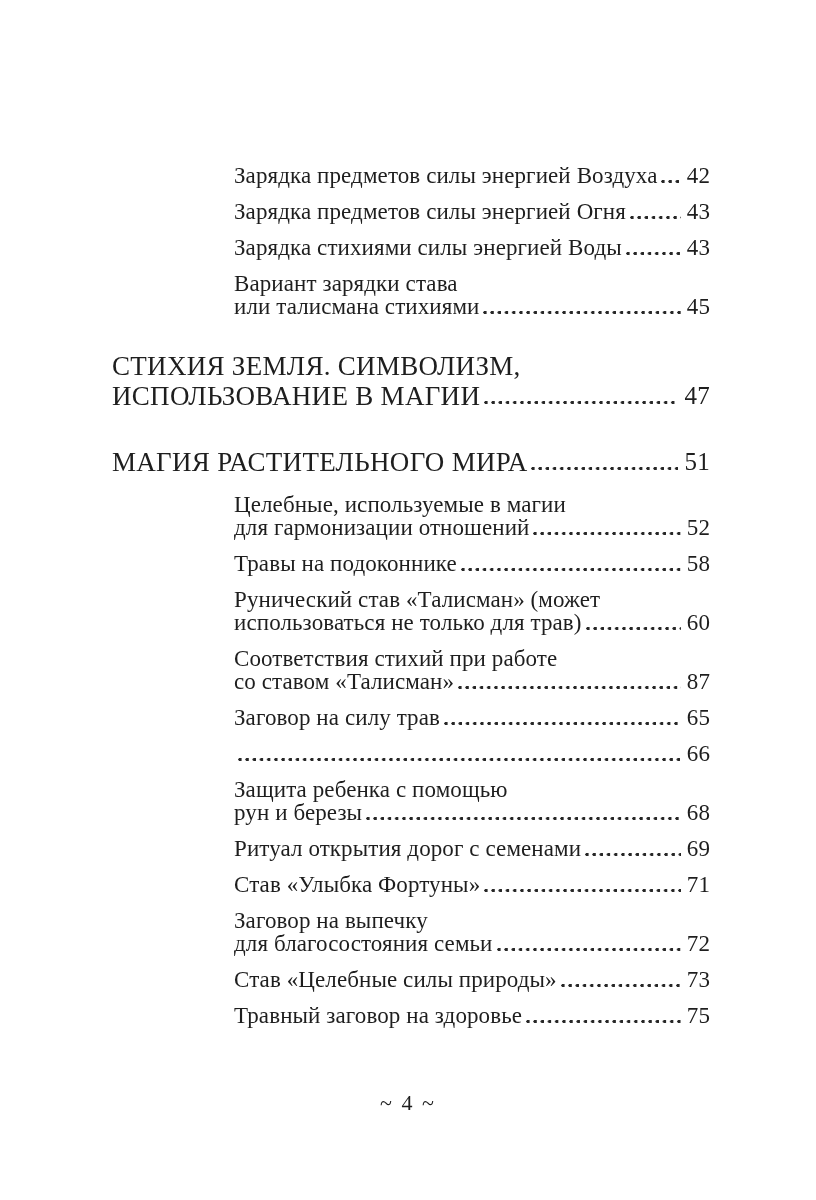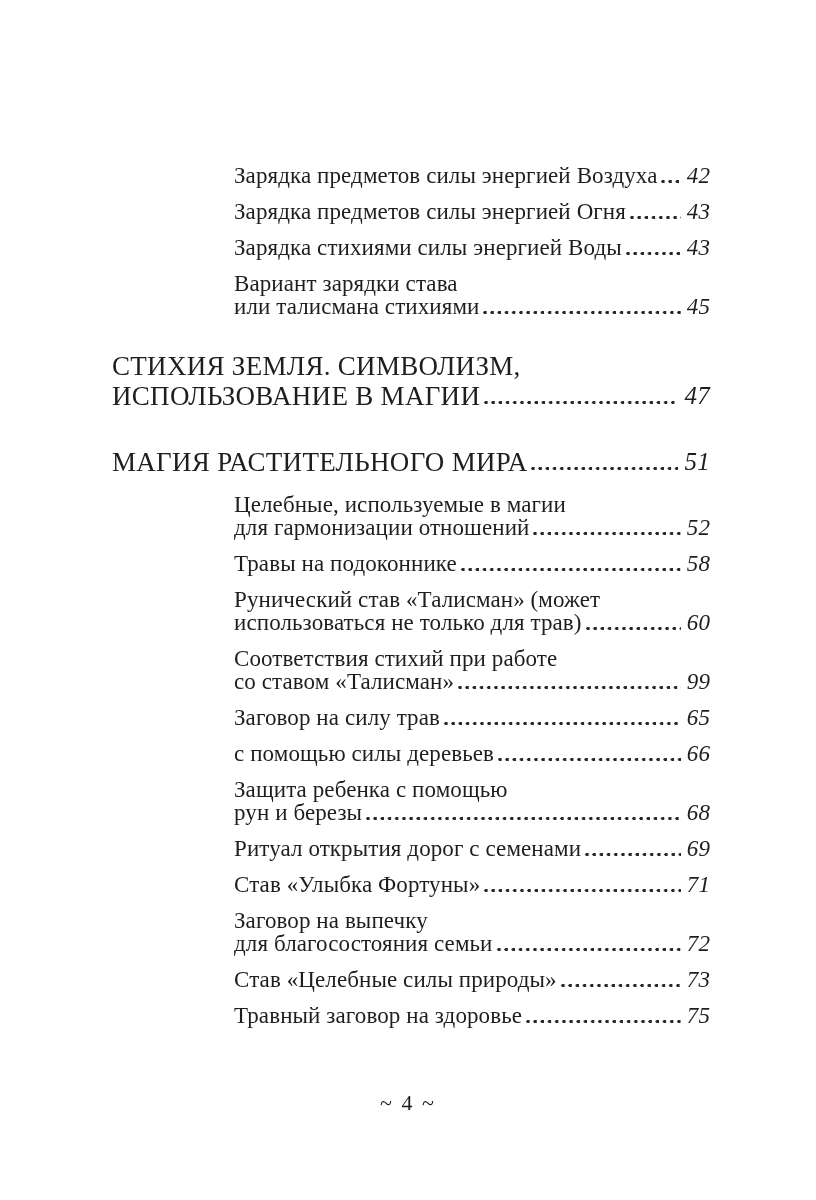--- a/index.html
+++ b/index.html
@@ -62,21 +62,20 @@
     height: 5px;
     background-image: radial-gradient(circle at 2px 2.5px, #262626 1.5px, rgba(0,0,0,0) 1.95px);
     background-size: 7.2px 5px;
     background-repeat: repeat-x;
   }
   .chapter .leader::after {
     bottom: 6px;
   }
   .pg {
     flex: none;
-    font-style: italic;
   }
   .chapter .pg {
     font-size: 25px;
   }
   .footer {
     position: absolute;
     left: 0;
     top: 1090px;
     width: 816px;
     text-align: center;
@@ -154,33 +153,32 @@
           <span class="t">использоваться не только для трав)</span>
           <span class="leader"></span>
           <span class="pg">60</span>
         </div>
       </div>
       <div class="entry sub">
         <div class="line"><span class="t">Соответствия стихий при работе</span></div>
         <div class="line lastline">
           <span class="t">со ставом «Талисман»</span>
           <span class="leader"></span>
-          <span class="pg">99</span>
+          <span class="pg">87</span>
         </div>
       </div>
       <div class="entry sub">
         <div class="line lastline">
           <span class="t">Заговор на силу трав</span>
           <span class="leader"></span>
           <span class="pg">65</span>
         </div>
       </div>
       <div class="entry sub">
         <div class="line lastline">
-          <span class="t">с помощью силы деревьев</span>
           <span class="leader"></span>
           <span class="pg">66</span>
         </div>
       </div>
       <div class="entry sub">
         <div class="line"><span class="t">Защита ребенка с помощью</span></div>
         <div class="line lastline">
           <span class="t">рун и березы</span>
           <span class="leader"></span>
           <span class="pg">68</span>

